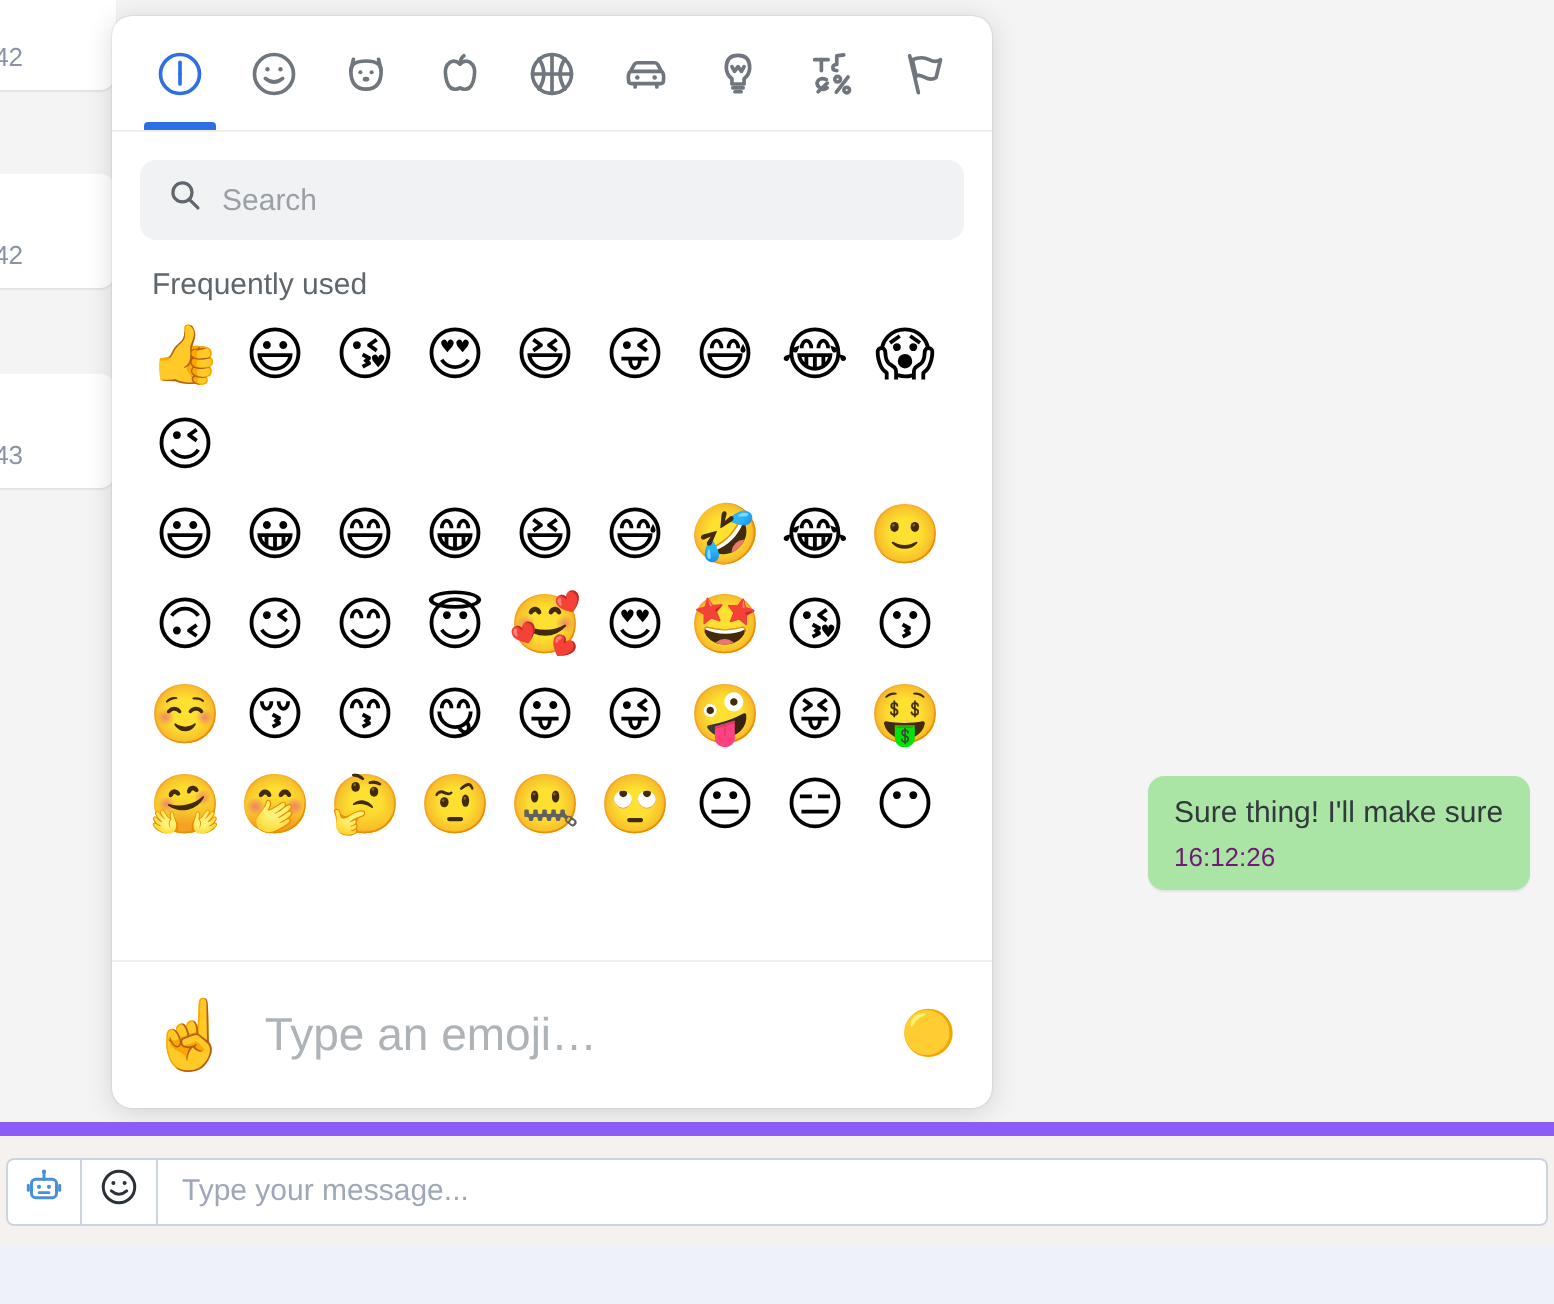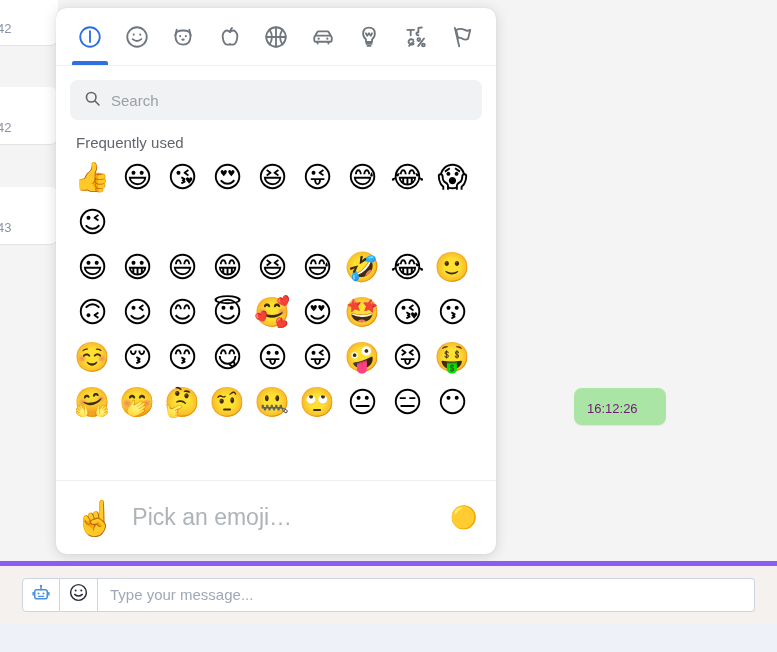--- a/index.html
+++ b/index.html
@@ -160,24 +160,24 @@
   #preview-emoji { font-size: 34px; line-height: 1; font-family: "DejaVu Sans", sans-serif; }
   #preview-label { flex: 1; font-size: 23px; color: #aeb3b8; }
   #skin-tone { font-size: 22px; line-height: 1; cursor: pointer; font-family: "DejaVu Sans", sans-serif; }
 
   
   #composer {
     position: absolute;
     left: 0; top: 561px;
     width: 777px; height: 62px;
     background: #f5f1ee;
-    border-top: 5px solid #8b5cf6;
-    display: flex;
-    align-items: center;
-    padding: 0 22px;
+    border-top: 7px solid #8b5cf6;
+    display: flex;
+    align-items: center;
+    padding: 0 3px;
     gap: 0;
   }
   .composer-btn {
     width: 38px; height: 34px;
     background: #ffffff;
     border: 1px solid #ccd4e0;
     display: flex;
     align-items: center;
     justify-content: center;
     cursor: pointer;
@@ -218,20 +218,21 @@
         </div>
       </div>
       <div class="msg-row left" style="top: 187px;">
         <div class="bubble in">
           <div class="bubble-text">Ok</div>
           <div class="bubble-time">12:43</div>
         </div>
       </div>
       <div class="msg-row right" style="top: 388px;">
         <div class="bubble out">
+          <div class="bubble-text">Sure thing! I'll make sure</div>
           <div class="bubble-time">16:12:26</div>
         </div>
       </div>
     </div>
 
   <div id="emoji-picker">
 
     <div id="picker-tabs">
         <div class="tab active">
           <svg viewBox="0 0 24 24">
@@ -370,21 +371,21 @@
           <div class="emoji-cell">🤐</div>
           <div class="emoji-cell">🙄</div>
           <div class="emoji-cell">😐</div>
           <div class="emoji-cell">😑</div>
           <div class="emoji-cell">😶</div>
         </div>
       </div>
 
     <div id="picker-preview">
       <span id="preview-emoji">☝️</span>
-      <span id="preview-label">Pick an emoji…</span>
+      <span id="preview-label">Type an emoji…</span>
       <span id="skin-tone">🟡</span>
     </div>
   </div>
 
   <div id="composer">
     <div class="composer-btn" id="bot-button">
       <span>
         <svg viewBox="0 0 24 24" width="20" height="20">
           <rect x="4.5" y="8" width="15" height="11" rx="2.5" fill="none" stroke="#4a90d9" stroke-width="1.8"></rect>
           <line x1="12" y1="4" x2="12" y2="8" stroke="#4a90d9" stroke-width="1.8" stroke-linecap="round"></line>

